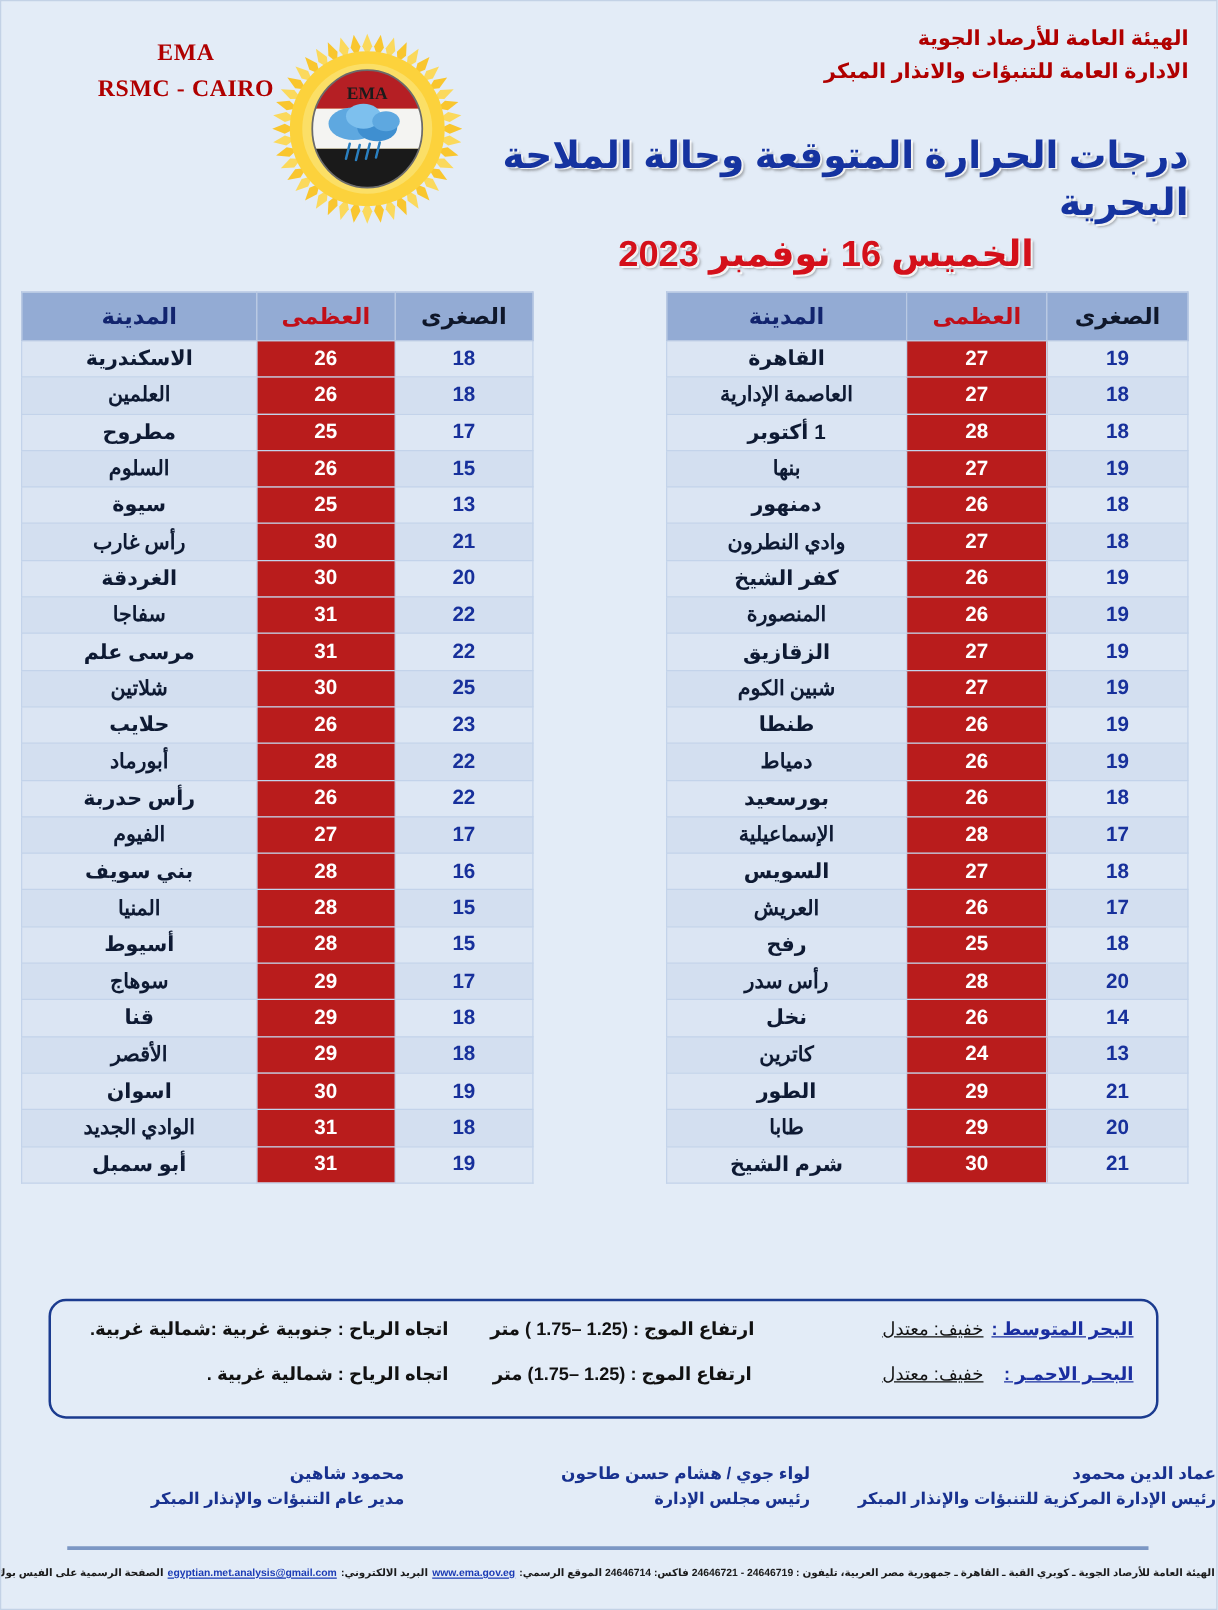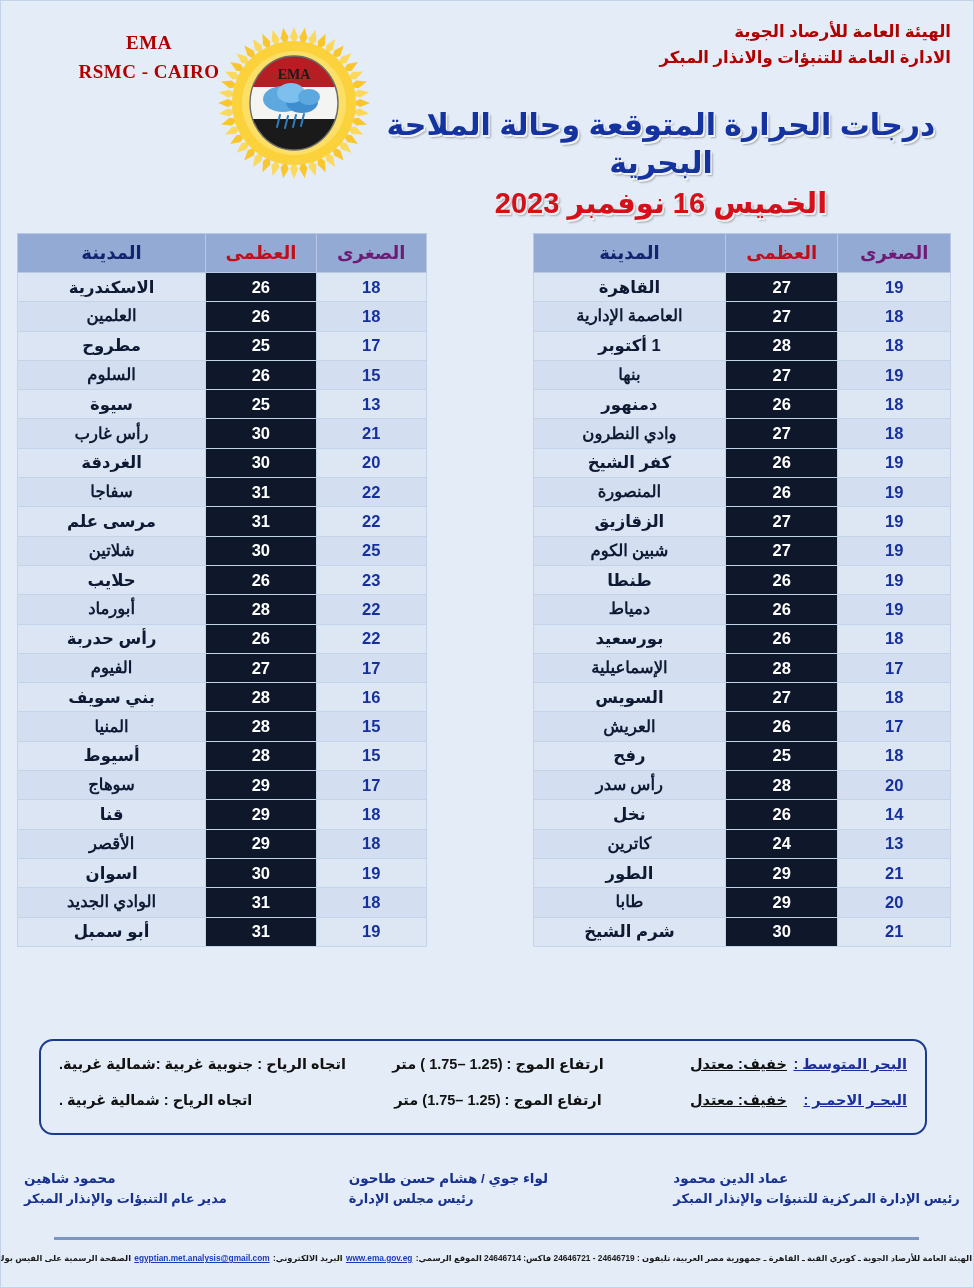--- a/index.html
+++ b/index.html
@@ -24,20 +24,21 @@
   .org-block{
     position:absolute;right:22px;top:18px;text-align:right;
     color:#b00000;font-weight:bold;font-size:16.5px;line-height:1.55;margin-left:40px;
   }
   .title-block{
     position:absolute;right:22px;top:105px;text-align:center;width:580px;
   }
   .title-main{
     color:#1533a0;font-weight:bold;font-size:30px;line-height:1.25;
     text-shadow:1.5px 1.5px 0 rgba(255,255,255,.85), 2.5px 2.5px 2px rgba(90,90,90,.45);
+    text-align:right;
   }
   .title-date{
     margin-top:5px;color:#d4101a;font-weight:bold;font-size:29px;
     text-shadow:1.5px 1.5px 0 rgba(255,255,255,.85), 2.5px 2.5px 2px rgba(90,90,90,.45);
     direction:rtl;
   }
 
   
   .logo-wrap{position:absolute;left:218px;top:22px;width:155px;height:160px;}
   .logo-wrap svg{display:block;}
@@ -52,31 +53,31 @@
     background:#dbe5f3;
     direction:rtl;
   }
   table.wx th{
     background:#93abd4;
     color:#12246e;font-weight:bold;font-size:18px;
     height:38px;padding:0 14px;
     border:1px solid #b9c9e3;
   }
   table.wx th.max{color:#c10f18;}
-  table.wx th.min{color:#701a75;}
+  table.wx th.min{color:#0f172a;}
   table.wx td{
     border:1px solid #c3d3ea;
     height:28.3px;padding:0 6px;font-weight:bold;
   }
   td.city{
     background:#dbe5f3;color:#0e1a33;font-size:16.5px;
     text-align:center;width:46%;
   }
   td.max{
-    background:#0f172a;color:#ffffff;font-size:16.5px;
+    background:#b91c1c;color:#ffffff;font-size:16.5px;
     text-align:center;width:27%;
     border-left:1px solid #c3d3ea;border-right:1px solid #c3d3ea;
     border-top:1px solid #d66a6a;border-bottom:1px solid #d66a6a;
   }
   td.min{
     background:#dde7f4;color:#17309b;font-size:16.5px;
     text-align:center;width:27%;
   }
   tr.alt td.city{background:#d3dff0;font-family:Liberation Serif, serif;}
   tr.alt td.min{background:#d3dff0;}
@@ -88,32 +89,32 @@
     box-sizing:border-box;
   }
   .sea-row{
     display:flex;flex-direction:row;justify-content:space-between;
     align-items:center;padding:0 18px;height:28px;margin-top:9px;
     direction:rtl;
   }
   .sea-row.second{margin-top:8px;}
   .sea-name{color:#1a2ea0;font-weight:bold;font-size:14.5px;width:120px;text-align:right;
     text-decoration:underline;}
-  .sea-state{color:#111;font-weight:bold;font-size:14.5px;width:150px;
+  .sea-state{color:#111;font-weight:normal;font-size:14.5px;width:150px;
     text-decoration:underline;}
   .sea-wave{color:#111;font-weight:bold;font-size:14.5px;flex:1;text-align:center;}
-  .sea-wind{color:#111;font-weight:bold;font-size:14.5px;width:300px;text-align:left;}
+  .sea-wind{color:#111;font-weight:bold;font-size:14.5px;width:300px;text-align:right;}
 
   
   .signs{
     position:absolute;left:0;top:1168px;width:974px;
     display:flex;flex-direction:row-reverse;justify-content:space-around;
     direction:rtl;
   }
-  .sign{text-align:left;color:#18318f;font-weight:bold;width:320px;margin-left:25px;}
+  .sign{text-align:right;color:#18318f;font-weight:bold;width:320px;margin-left:25px;}
   .sign .nm{font-size:13.5px;line-height:1.5;}
   .sign .ttl{font-size:13px;line-height:1.5;}
   .rule{
     position:absolute;left:55px;top:1236px;width:865px;height:3px;
     background:#7c97c4;
   }
 
   
   .footer{
     position:absolute;left:0;top:1252px;width:974px;text-align:center;

